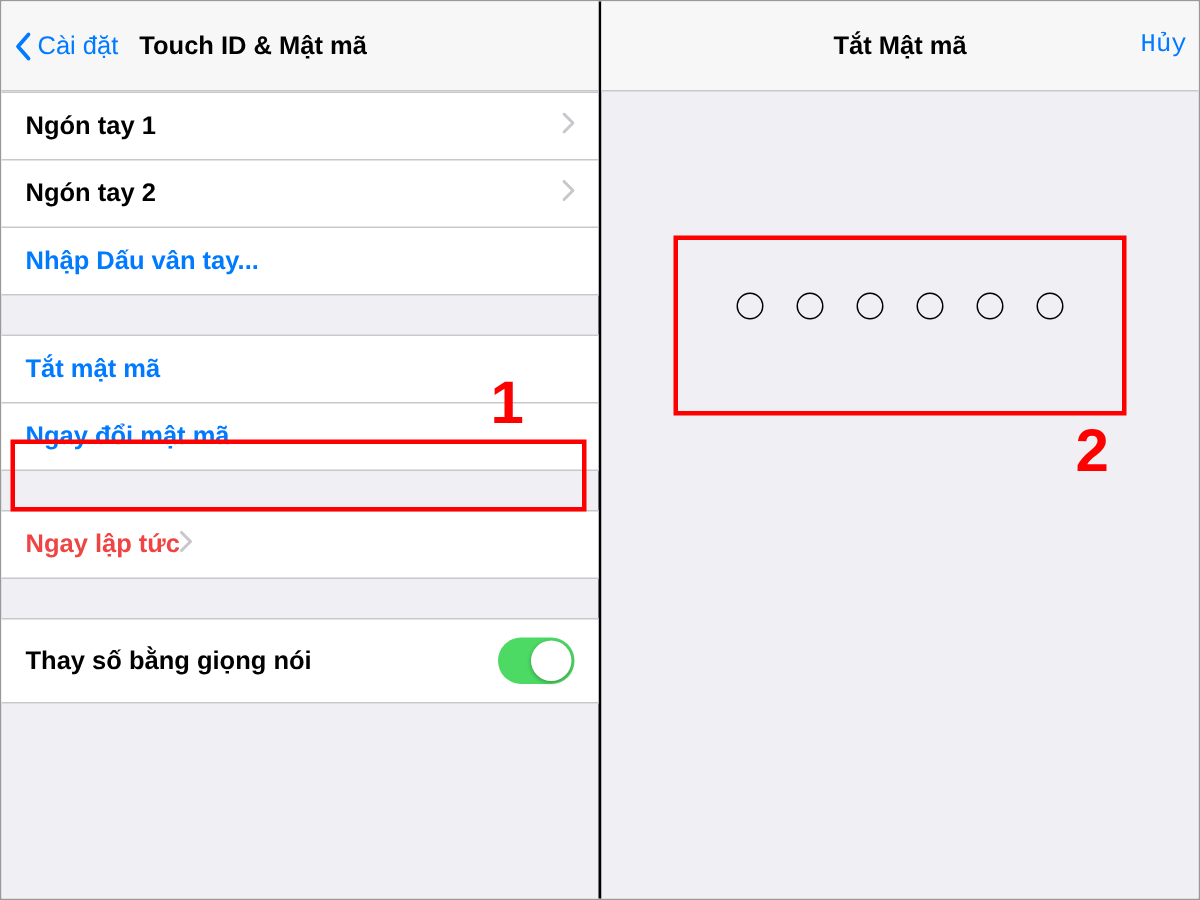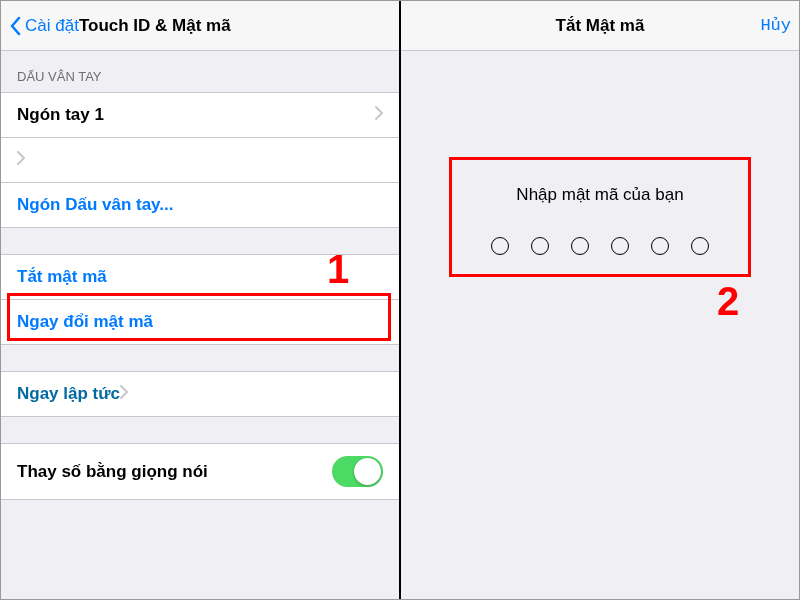--- a/index.html
+++ b/index.html
@@ -1,31 +1,31 @@
 <!DOCTYPE html>
 <html><head>
   <meta charset="utf-8">
   <style>
     * { margin: 0; padding: 0; box-sizing: border-box; font-family: -apple-system, BlinkMacSystemFont, "Helvetica Neue", sans-serif; }
     body { background: #fff; width: 800px; height: 600px; overflow: hidden; }
     .container { display: flex; width: 800px; height: 600px; border: 1px solid #999; }
     .pane { flex: 1; background: #efeff4; display: flex; flex-direction: column; position: relative; }
     .pane-left { border-right: 2px solid #000; }
-    .nav { height: 50px; background: #f7f7f8; border-bottom: 1px solid #c8c7cc; display: flex; align-items: center; padding: 6px 8px; position: relative; }
+    .nav { height: 60px; background: #f7f7f8; border-bottom: 1px solid #c8c7cc; display: flex; align-items: center; padding: 6px 8px; position: relative; }
     .nav-back { display: flex; align-items: center; color: #007aff; font-size: 17px; cursor: pointer; }
     .nav-back svg { width: 12px; height: 20px; margin-right: 4px; }
     .nav-title { position: absolute; left: 50%; transform: translateX(-50%); font-size: 17px; font-weight: 600; color: #000; white-space: nowrap;}
-    .nav-title-left { position: static; transform:none; font-size: 17px; font-weight: 600; color: #000;}
+    .nav-title-left { position: static; transform:none; margin-left: 14px; font-size: 17px; font-weight: 600; color: #000;}
     .nav-right { margin-left: auto; color: #007aff; font-size: 17px; cursor: pointer; font-family: Liberation Mono, monospace; }
     .section-header { font-size: 13px; color: #6d6d72; padding: 18px 16px 8px; text-transform: uppercase; }
     .list { background: #fff; border-top: 1px solid #c8c7cc; border-bottom: 1px solid #c8c7cc; }
     .row { display: flex; align-items: center; padding: 12px 16px; border-bottom: 1px solid #c8c7cc; font-size: 17px; color: #000; min-height: 44px; position: relative; font-weight: bold; }
     .row:last-child { border-bottom: none; }
     .row .label { flex: 1; }
-    .row .value { color: #0369a1; margin-right: 0; text-align: center; }
+    .row .value { color: #ef4444; margin-right: 0; text-align: center; }
     .row .chevron { color: #c7c7cc; }
     .row .chevron svg { width: 8px; height: 14px; }
     .row.link { color: #007aff; }
     .spacer { height: 26px; }
     .toggle { width: 51px; height: 31px; background: #4cd964; border-radius: 16px; position: relative; }
     .toggle::after { content: ""; position: absolute; width: 27px; height: 27px; background: #fff; border-radius: 50%; top: 2px; right: 2px; box-shadow: 0 1px 3px rgba(0,0,0,0.3); }
     .passcode-area { margin-top: 110px; text-align: center; padding: 24px 20px 32px; }
     .passcode-prompt { font-size: 17px; color: #000; margin-bottom: 32px; }
     .dots { display: flex; justify-content: center; gap: 22px; }
     .dot { width: 18px; height: 18px; border: 1.5px solid #000; border-radius: 50%; }
@@ -41,35 +41,35 @@
     <div class="nav">
       <div class="nav-back">
         <svg viewBox="0 0 12 20">
             <path d="M10 2 L3 10 L10 18" stroke="#007aff" stroke-width="2.5" fill="none" stroke-linecap="round" stroke-linejoin="round"></path>
           </svg>
         <span>Cài đặt</span>
       </div>
       <div class="nav-title-left">Touch ID &amp; Mật mã</div>
     </div>
 
-    <div class="section-header">DẤU VÂN TAY</div>
     <div class="list">
       <div class="row">
         <span class="label">Ngón tay 1</span>
         <span class="chevron"><svg viewBox="0 0 8 14">
               <path d="M1 1 L7 7 L1 13" stroke="#c7c7cc" stroke-width="2" fill="none" stroke-linecap="round" stroke-linejoin="round"></path>
             </svg></span>
       </div>
       <div class="row">
+        <span class="label">Ngón tay 2</span>
         <span class="chevron"><svg viewBox="0 0 8 14">
               <path d="M1 1 L7 7 L1 13" stroke="#c7c7cc" stroke-width="2" fill="none" stroke-linecap="round" stroke-linejoin="round"></path>
             </svg></span>
       </div>
       <div class="row link">
-        <span class="label">Ngón Dấu vân tay...</span>
+        <span class="label">Nhập Dấu vân tay...</span>
       </div>
     </div>
 
     <div class="spacer"></div>
     <div class="list">
       <div class="row link">
         <span class="label">Tắt mật mã</span>
       </div>
       <div class="row link">
         <span class="label">Ngay đổi mật mã</span>
@@ -98,21 +98,20 @@
     <div class="red-num" style="left:326px; top:246px;">1</div>
   </div>
 
   <div class="pane">
     <div class="nav">
       <div class="nav-title">Tắt Mật mã</div>
       <div class="nav-right">Hủy</div>
     </div>
 
     <div class="passcode-area">
-      <div class="passcode-prompt">Nhập mật mã của bạn</div>
       <div class="dots">
         <div class="dot"></div>
         <div class="dot"></div>
         <div class="dot"></div>
         <div class="dot"></div>
         <div class="dot"></div>
         <div class="dot"></div>
       </div>
     </div>
 

